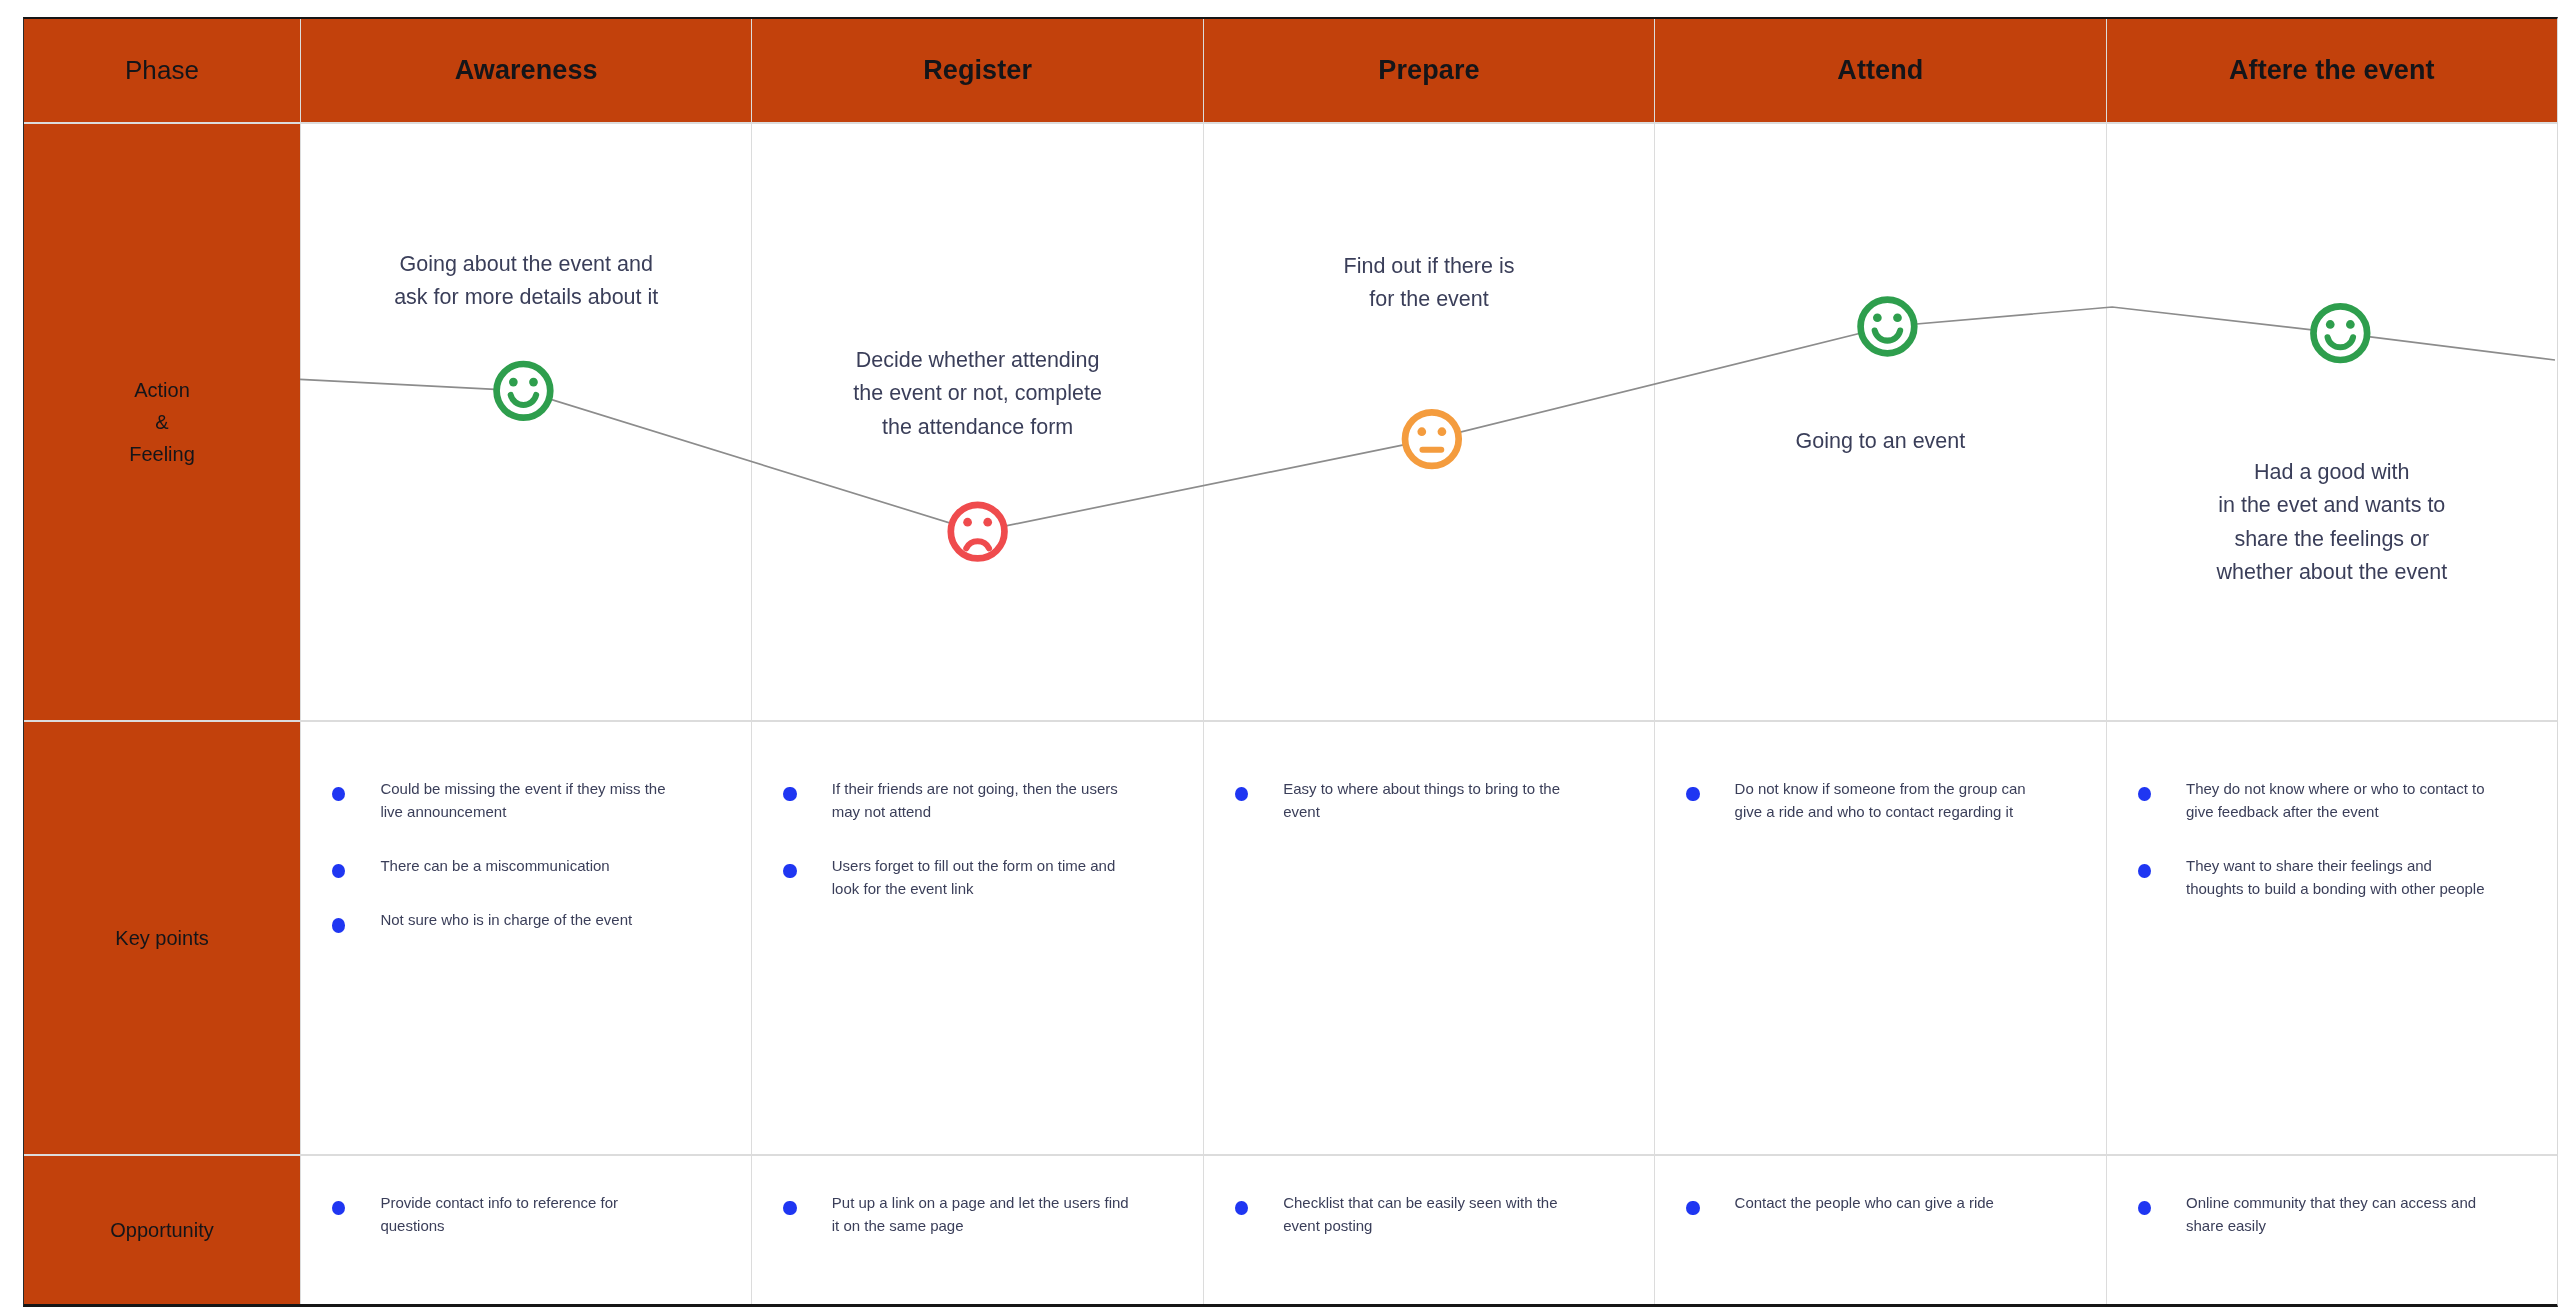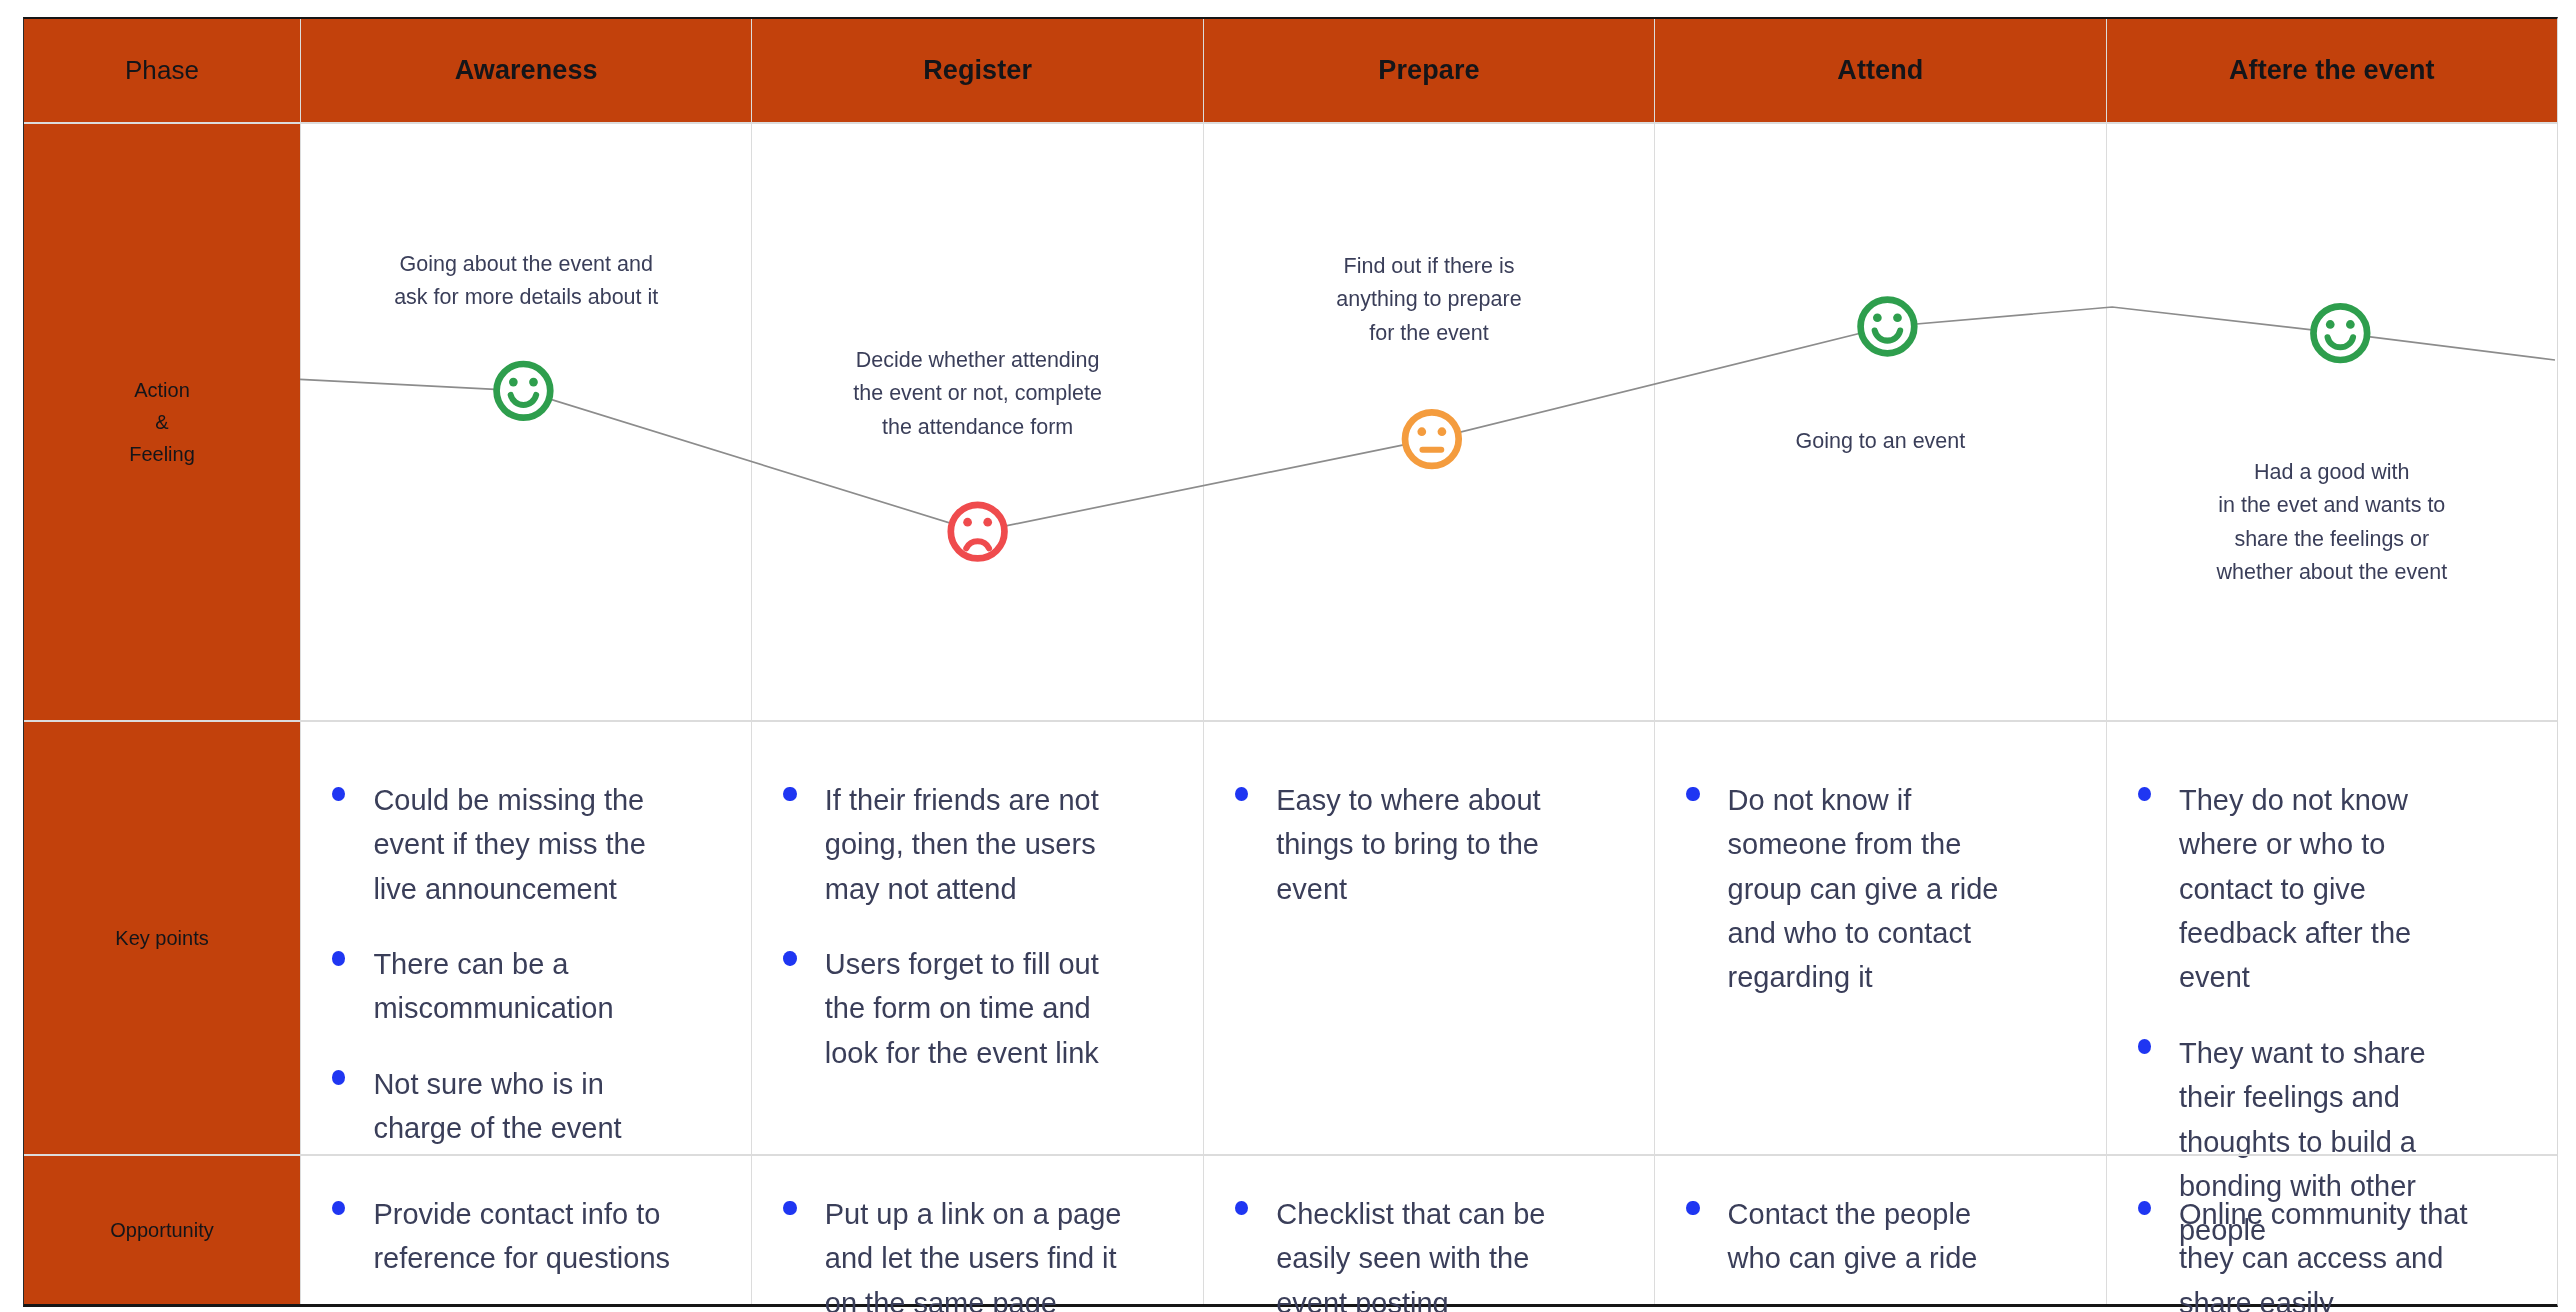--- a/index.html
+++ b/index.html
@@ -54,22 +54,22 @@
   }
   
   .bullets{padding:56px 0 0 31px;display:flex;flex-direction:column;gap:31px;}
   .opp .bullets{padding-top:36px;}
   .bullet{display:flex;align-items:flex-start;}
   .dot{
     flex:0 0 auto;width:13.4px;height:14.8px;border-radius:50%;
     background:#1f36f2;margin-top:8.7px;
   }
   .bullet-text{
-    margin-left:28px;width:301px;
-    font-size:29px;line-height:1.53;color:#3a3e59;
+    margin-left:35px;width:301px;
+    font-size:15px;line-height:1.53;color:#3a3e59;
   }
 </style>
 </head>
 <body>
 
 <div class="journey-table">
 
   <div class="cell head-cell phase-cell label-bg">
     <span>Phase</span>
   </div>
@@ -105,21 +105,20 @@
   <div class="cell v-border h-border">
     <div class="action-text at-1">
       <div>Decide whether attending</div>
       <div>the event or not, complete</div>
       <div>the attendance form</div>
     </div>
   </div>
   <div class="cell v-border h-border">
     <div class="action-text at-2">
       <div>Find out if there is</div>
-      <div>anything to prepare</div>
       <div>for the event</div>
     </div>
   </div>
   <div class="cell v-border h-border">
     <div class="action-text at-3">
       <div>Going to an event</div>
     </div>
   </div>
   <div class="cell v-border h-border">
     <div class="action-text at-4">

